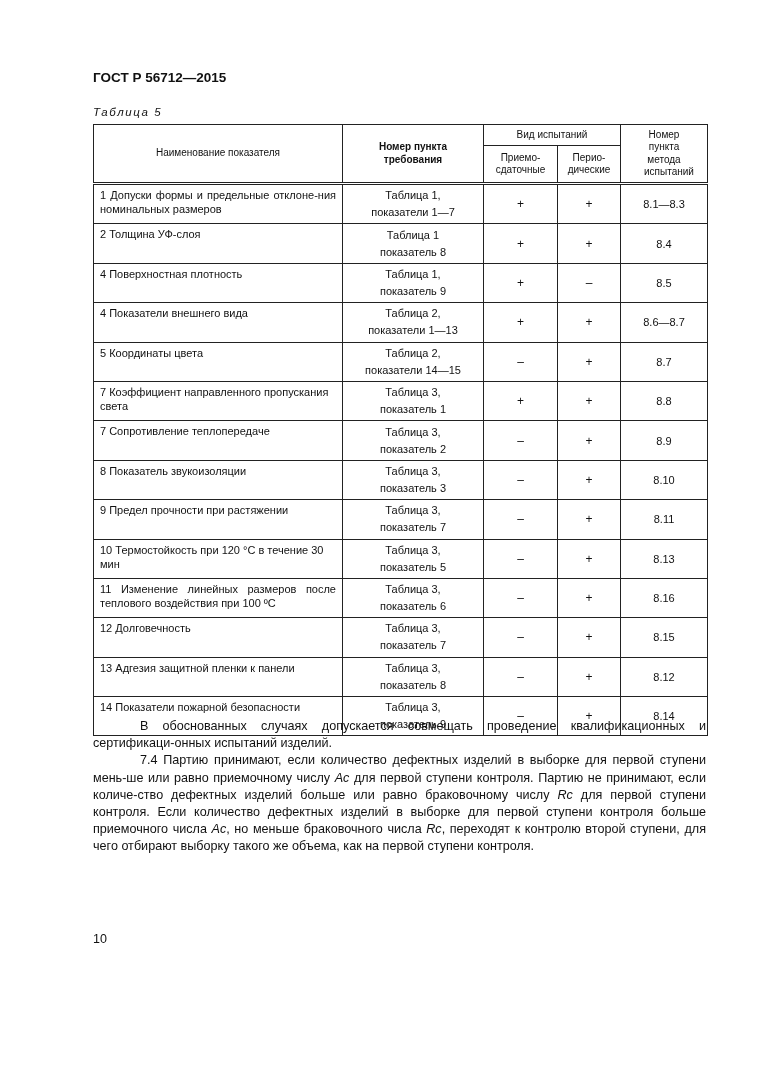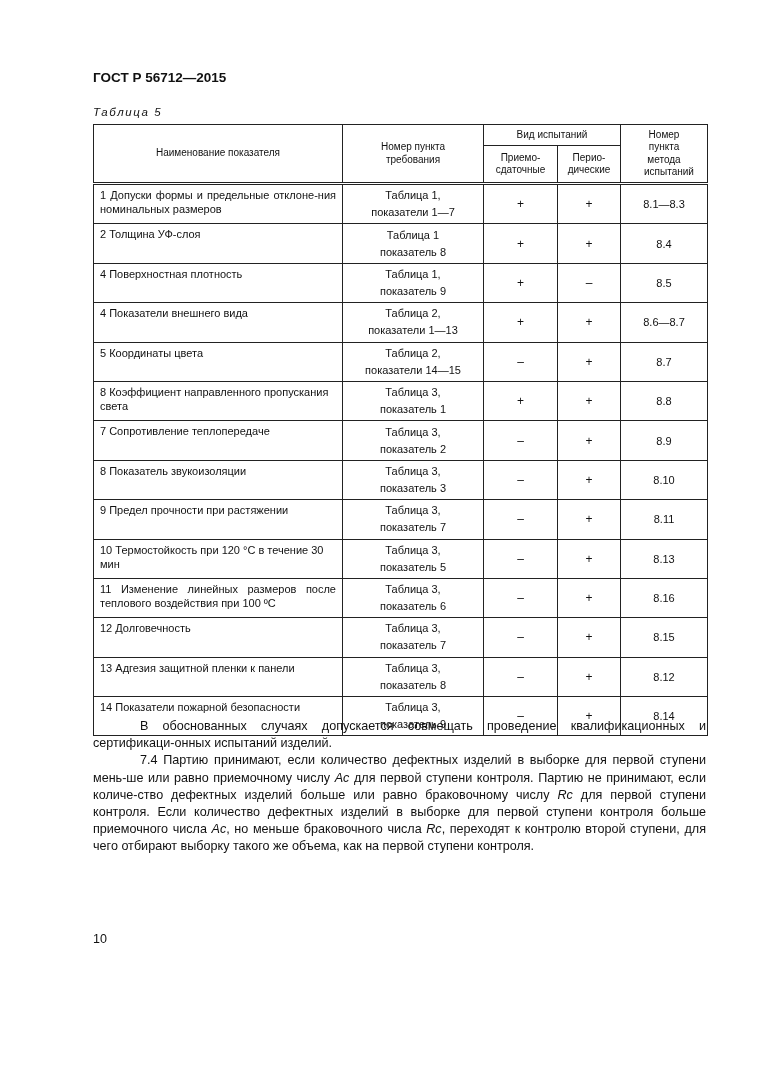--- a/index.html
+++ b/index.html
@@ -116,21 +116,21 @@
   <colgroup>
     <col style="width:249px">
     <col style="width:141px">
     <col style="width:74px">
     <col style="width:63px">
     <col style="width:87px">
   </colgroup>
   <thead>
     <tr class="h1">
       <th rowspan="2" class="rs">Наименование показателя</th>
-      <th rowspan="2" class="rs" style="padding:0 22px;">Номер пункта требования</th>
+      <th rowspan="2" class="rs" style="padding:0 22px;font-weight:bold;">Номер пункта требования</th>
       <th colspan="2">Вид испытаний</th>
       <th rowspan="2" class="rs" style="padding:0 23px;">Номер пункта метода испытаний</th>
     </tr>
     <tr class="h2">
       <th style="padding:0 10px;">Приемо-сдаточные</th>
       <th style="padding:0 8px;">Перио-дические</th>
     </tr>
   </thead>
   <tbody>
     <tr>
@@ -162,21 +162,21 @@
       <td class="method">8.6—8.7</td>
     </tr>
     <tr>
       <td class="name">5 Координаты цвета</td>
       <td class="ref"><span>Таблица 2,</span><br><span>показатели 14—15</span></td>
       <td class="mark">–</td>
       <td class="mark">+</td>
       <td class="method">8.7</td>
     </tr>
     <tr>
-      <td class="name">8 Коэффициент направленного пропускания света</td>
+      <td class="name">7 Коэффициент направленного пропускания света</td>
       <td class="ref"><span>Таблица 3,</span><br><span>показатель 1</span></td>
       <td class="mark">+</td>
       <td class="mark">+</td>
       <td class="method">8.8</td>
     </tr>
     <tr>
       <td class="name">7 Сопротивление теплопередаче</td>
       <td class="ref"><span>Таблица 3,</span><br><span>показатель 2</span></td>
       <td class="mark">–</td>
       <td class="mark">+</td>

